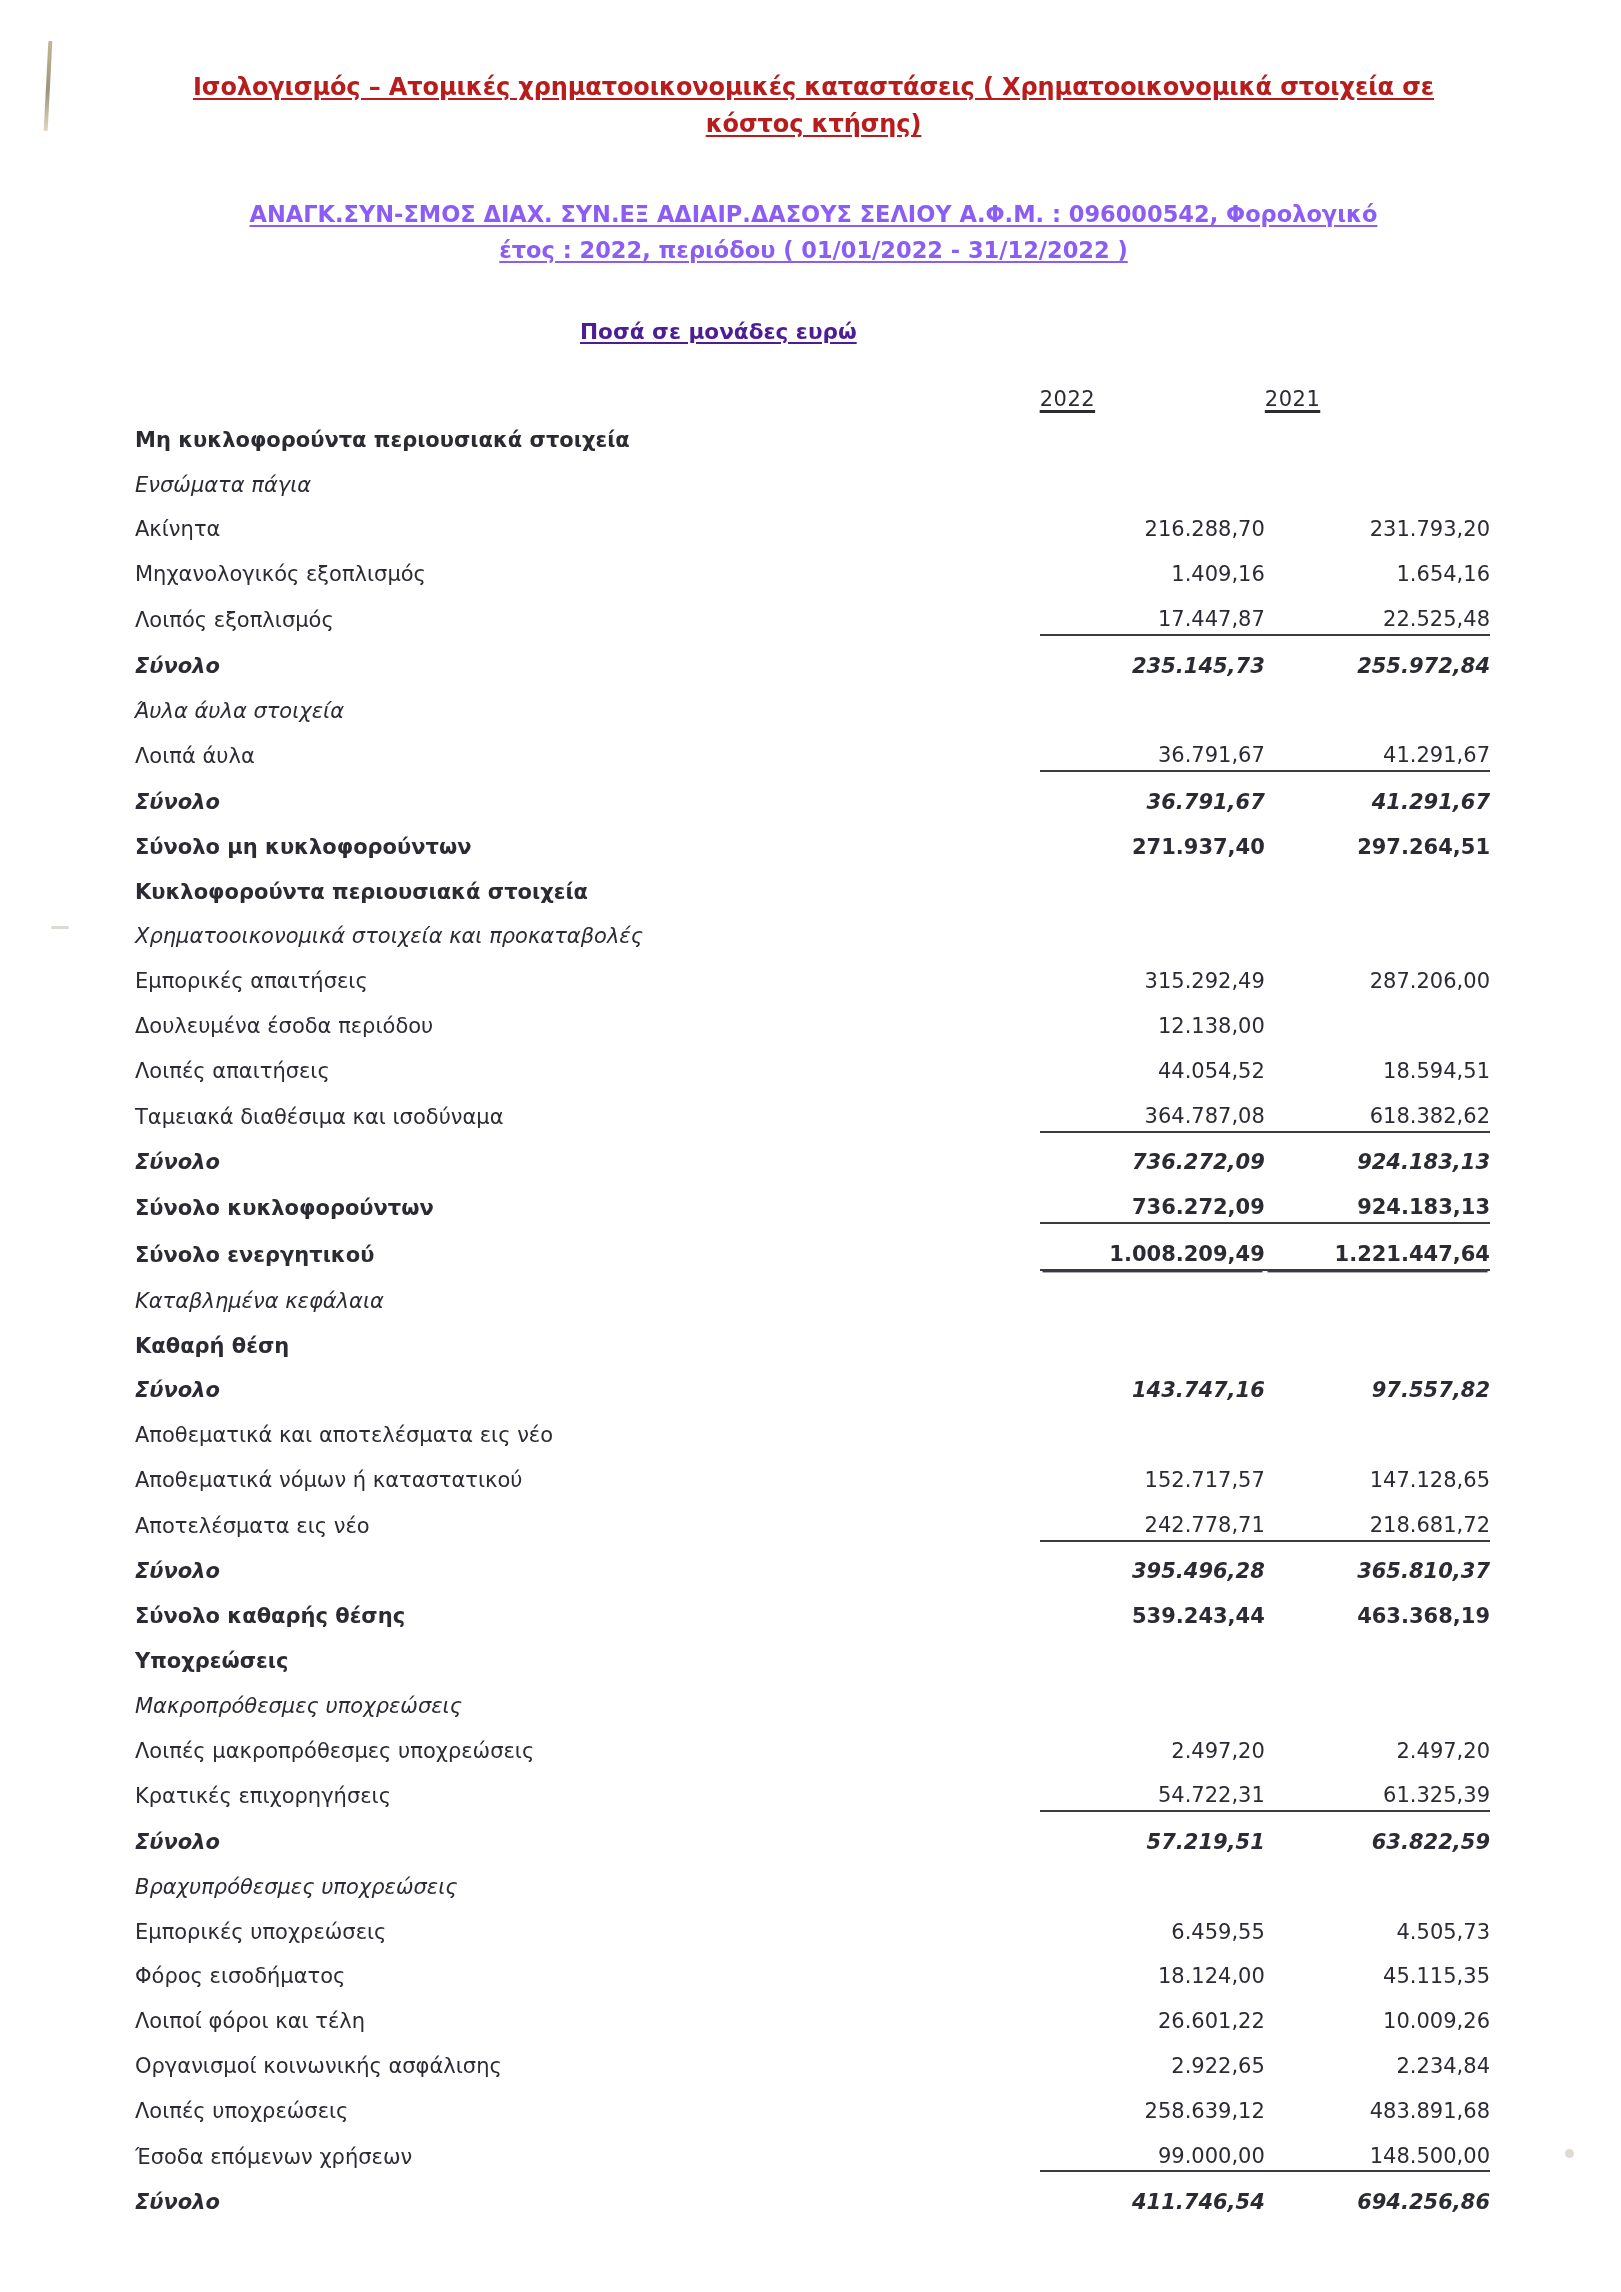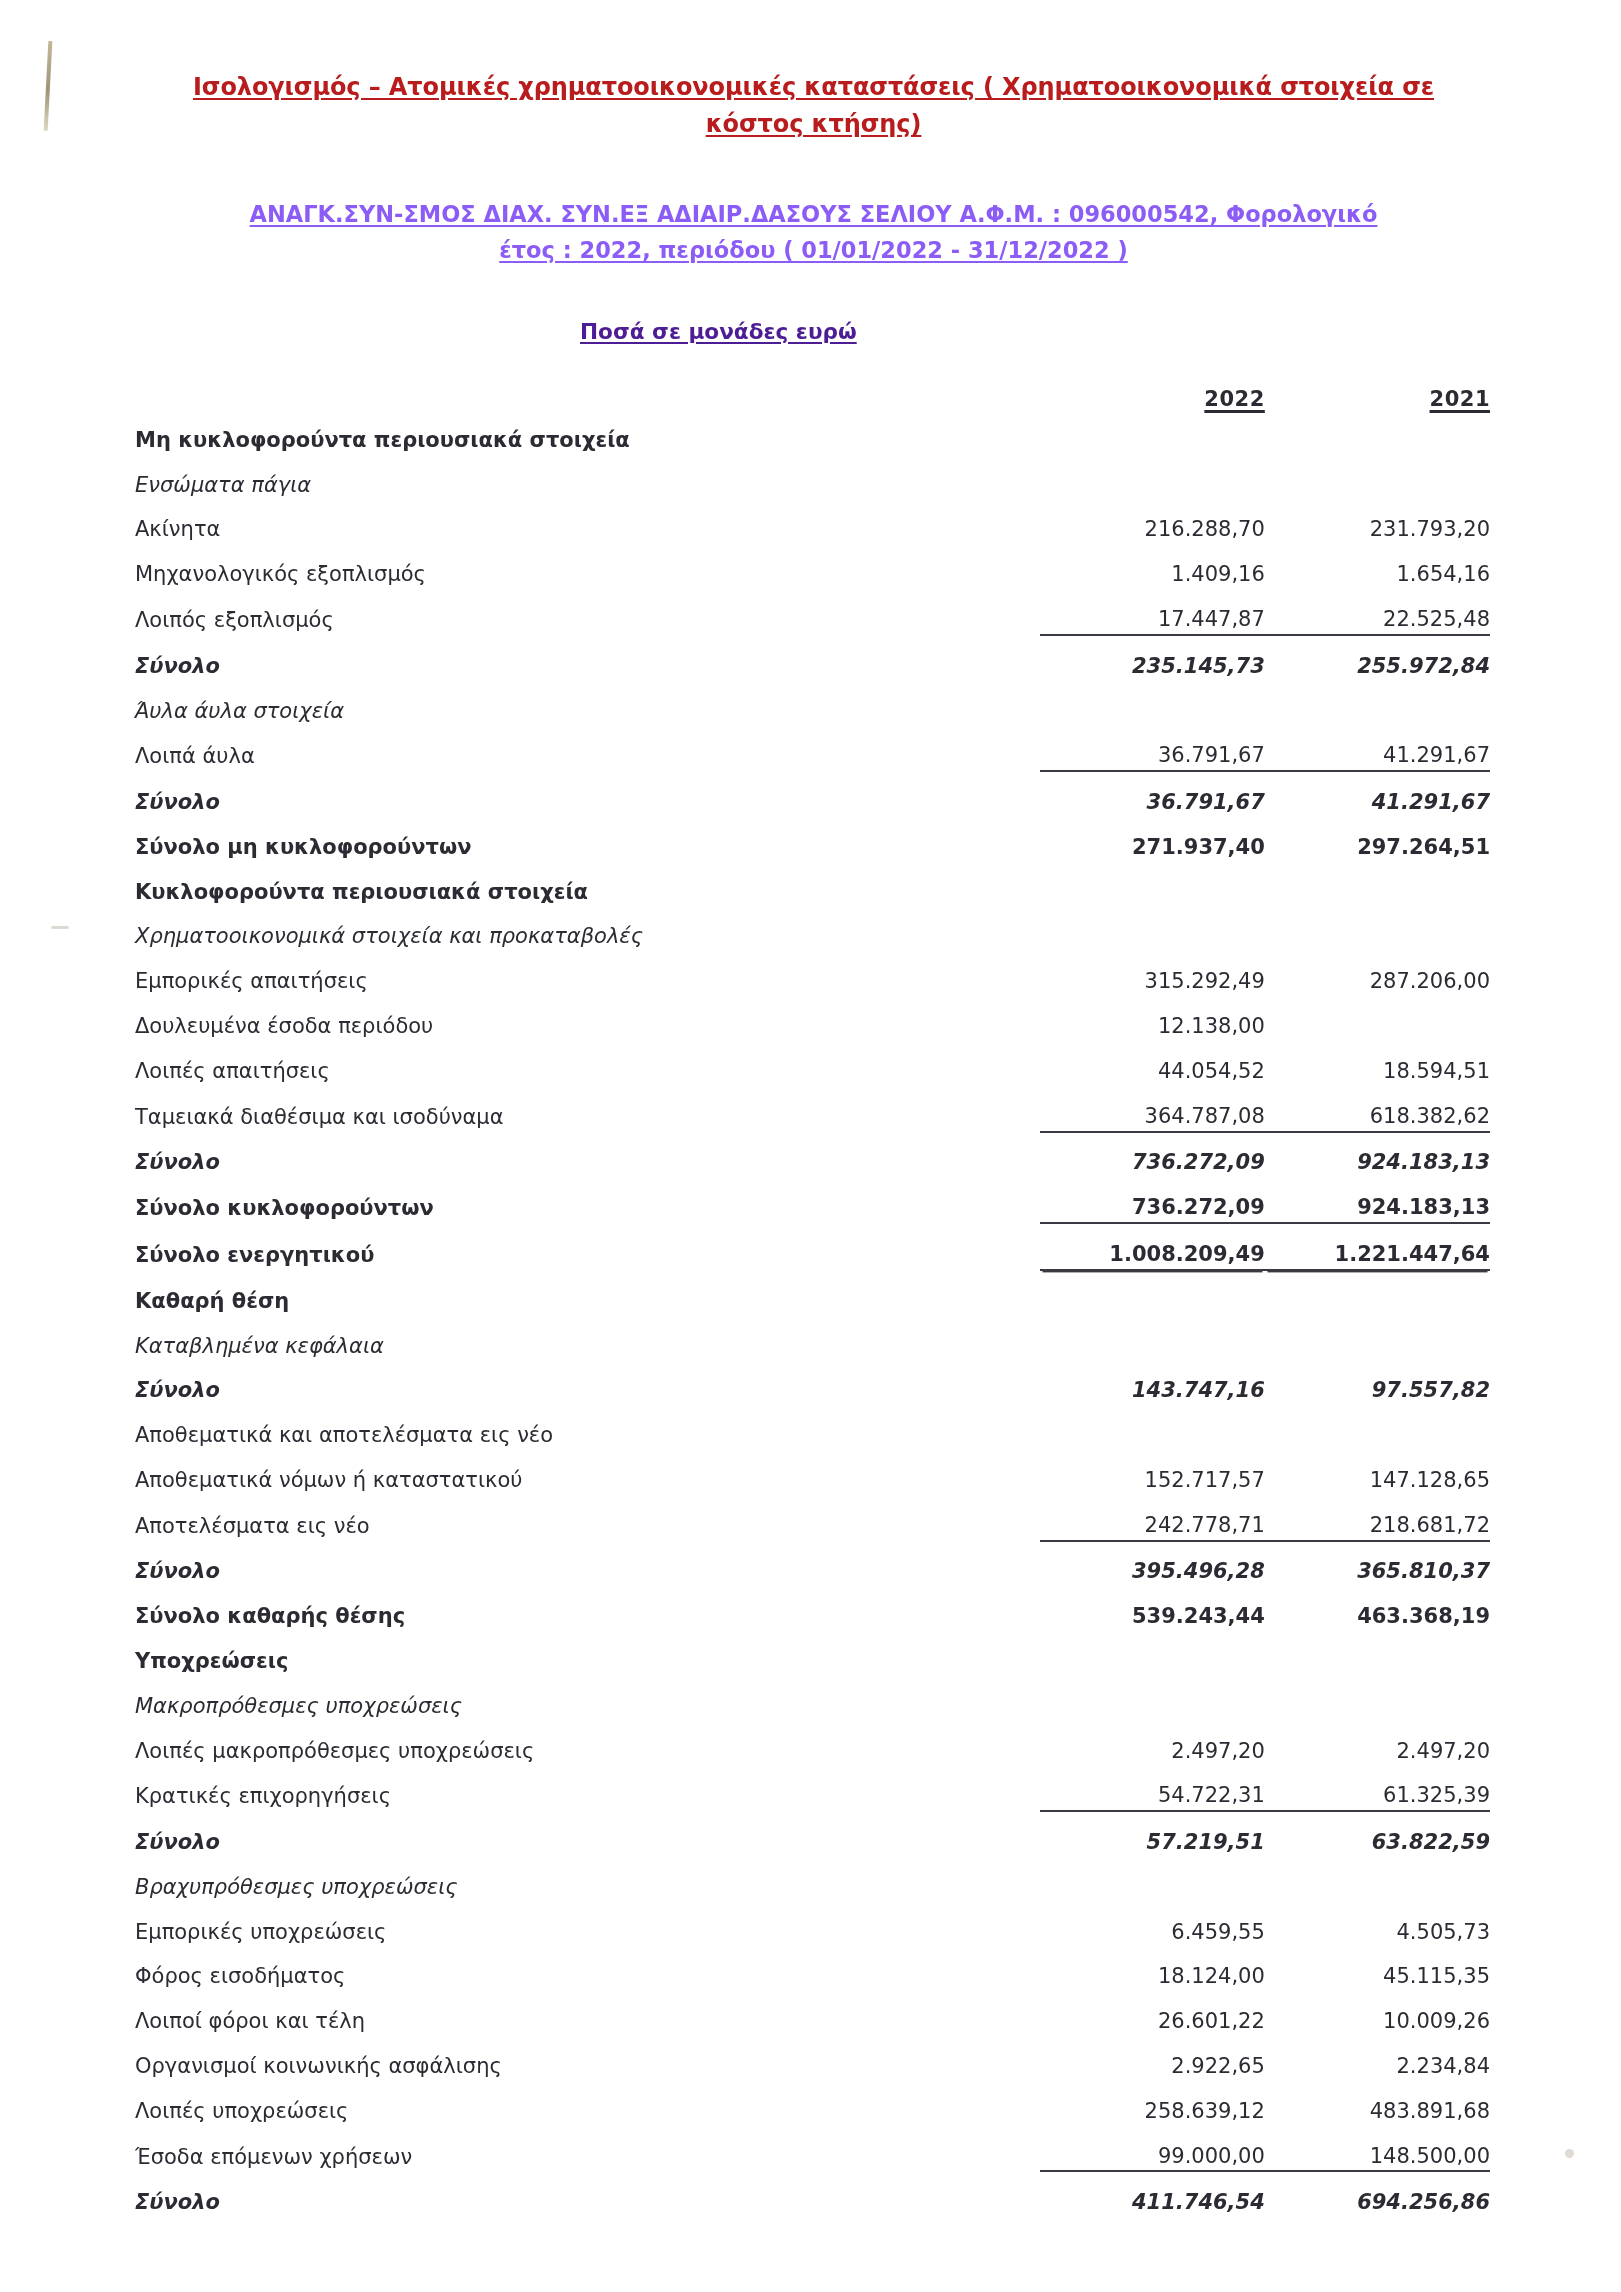--- a/index.html
+++ b/index.html
@@ -117,23 +117,23 @@
     padding: 0;
     vertical-align: bottom;
     font-size: 21px;
     line-height: 1;
     color: #2b2b33;
   }
 
   
   .yr-head td { height: 65px; padding-bottom: 3.9px; }
   .yr {
-    text-align: right;
+    text-align: left;
     font-size: 28px;
-    font-weight: bold;
+    font-weight: normal;
     letter-spacing: 0.5px;
   }
   .yr span {
     display: inline-block;
     text-decoration: underline;
     text-underline-offset: 3.9px;
     text-decoration-thickness: 2.9px;
   }
 
   
@@ -281,28 +281,28 @@
           <td class="label grandbold">Σύνολο κυκλοφορούντων</td>
           <td class="num grandbold rule-top">736.272,09</td>
           <td class="num grandbold rule-top">924.183,13</td>
         </tr>
         <tr class="r">
           <td class="label grandbold">Σύνολο ενεργητικού</td>
           <td class="num grandbold rule-under-dbl">1.008.209,49</td>
           <td class="num grandbold rule-under-dbl">1.221.447,64</td>
         </tr>
         <tr class="r">
+          <td class="label subsec">Καταβλημένα κεφάλαια</td>
+          <td class="num subsec"></td>
+          <td class="num subsec"></td>
+        </tr>
+        <tr class="r">
           <td class="label section">Καθαρή θέση</td>
           <td class="num section"></td>
           <td class="num section"></td>
-        </tr>
-        <tr class="r">
-          <td class="label subsec">Καταβλημένα κεφάλαια</td>
-          <td class="num subsec"></td>
-          <td class="num subsec"></td>
         </tr>
         <tr class="r">
           <td class="label total">Σύνολο</td>
           <td class="num total">143.747,16</td>
           <td class="num total">97.557,82</td>
         </tr>
         <tr class="r">
           <td class="label ">Αποθεματικά και αποτελέσματα εις νέο</td>
           <td class="num "></td>
           <td class="num "></td>

